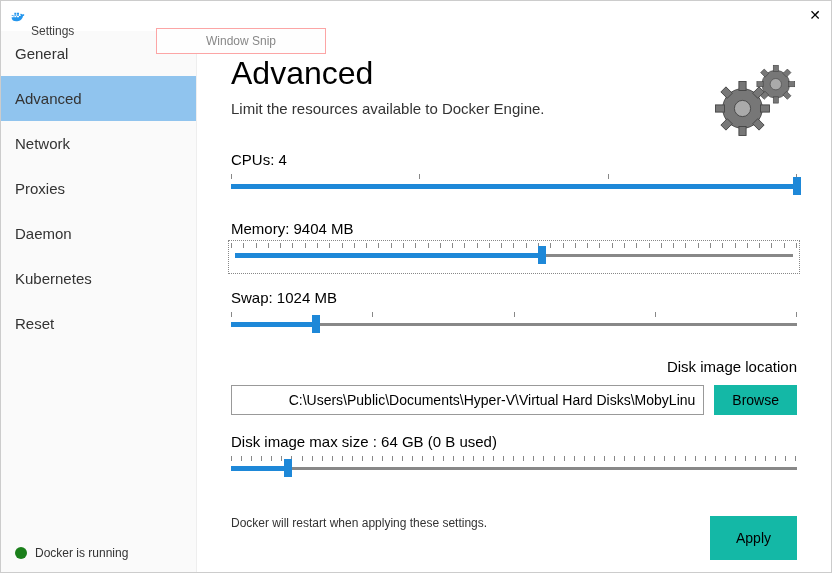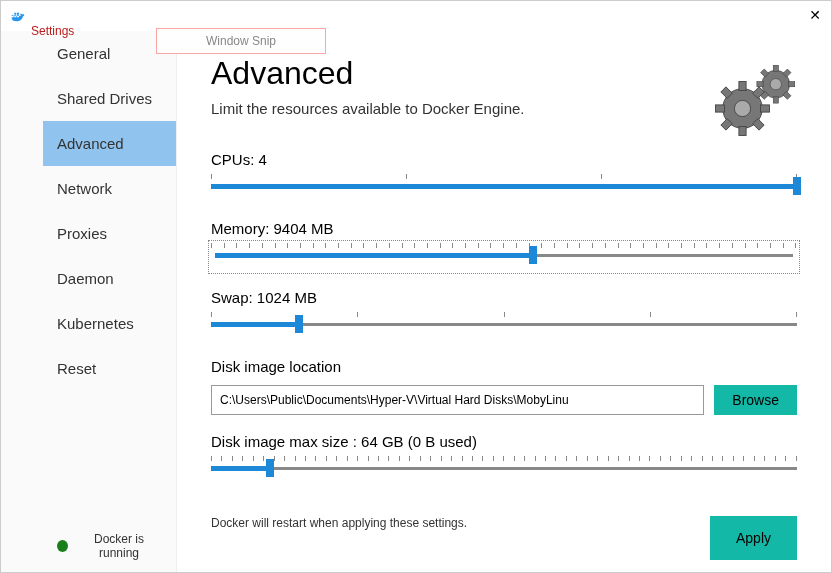--- a/index.html
+++ b/index.html
@@ -1,49 +1,49 @@
 <!DOCTYPE html>
 <html><head>
 <meta charset="utf-8">
 <style>
 * { margin:0; padding:0; box-sizing:border-box; }
 body { font-family:"Segoe UI",Arial,sans-serif; font-size:14px; background:#fff; width:832px; height:573px; overflow:hidden; border:1px solid #ccc; }
 .titlebar { height:30px; display:flex; align-items:center; padding:0 8px; position:relative; }
 .titlebar .icon { width:16px; height:16px; margin-right:6px; }
-.titlebar .title { font-size:12px; color:#b91c1c;margin-top:29px; }
+.titlebar .title { font-size:12px; color:#404040;margin-top:29px; }
 .titlebar .close { position:absolute; right:10px; top:6px; font-size:14px; cursor:pointer; color:#000; }
 .snip { position:absolute; left:156px; top:28px; width:170px; height:26px; border:1px solid #fca5a5; background:#fefefe; display:flex; align-items:center; justify-content:center; font-size:12px; color:#888; pointer-events:none; }
 .main { display:flex; height:calc(100% - 30px); }
-.sidebar { width:176px; background:#fafafa; border-right:1px solid #eee; display:flex; flex-direction:column;padding-left:42px; }
+.sidebar { width:196px; background:#fafafa; border-right:1px solid #eee; display:flex; flex-direction:column; }
 .sidebar .items { flex:1; }
 .sidebar .item { padding:14px 14px; font-size:15px; color:#333; cursor:pointer; }
 .sidebar .item.active { background:#90c4ee; }
 .sidebar .status { padding:12px 14px; display:flex; align-items:center; gap:8px; }
 .sidebar .dot { width:12px; height:12px; border-radius:50%; background:#1a7f1a; }
 .sidebar .status-text { font-size:12px; color:#333;text-align:center; }
 .content { flex:1; padding:24px 34px 12px 34px; position:relative; display:flex; flex-direction:column; }
 .content h1 { font-size:32px; font-weight:400; margin-bottom:8px; }
 .subtitle { font-size:15px; color:#333; margin-bottom:34px; }
 .gears { position:absolute; right:30px; top:28px; }
 .slider-group { margin-bottom:18px; }
 .slider-label { font-size:15px; margin-bottom:6px; }
 .slider-wrap { position:relative; height:28px; padding-top:8px; }
 .slider-wrap.focused { outline:1px dotted #888; outline-offset:2px; padding-left:4px; padding-right:4px; }
 .ticks { position:absolute; top:0; left:0; right:0; height:6px; display:flex; justify-content:space-between; }
 .ticks span { width:1px; height:5px; background:#888; }
 .track { position:relative; height:3px; background:#888; top:3px; }
 .track .fill { position:absolute; height:5px; background:#1e88d8; top:-1px; left:0; }
 .thumb { position:absolute; width:8px; height:18px; background:#1e88d8; top:-8px; transform:translateX(-50%); cursor:pointer; }
 .field-row { display:flex; gap:10px; margin-top:6px; margin-bottom:18px; }
-.field-row input { flex:1; height:30px; border:1px solid #999; padding:12px 8px; font-size:12px; font-family:inherit; }
+.field-row input { flex:1; height:30px; border:1px solid #999; padding:12px 8px; font-size:14px; font-family:inherit;text-align:right; }
 .btn { background:#14b8a6; border:none; padding:6px 18px; font-size:14px; cursor:pointer; font-family:inherit; }
 .footer { margin-top:auto; display:flex; align-items:flex-start; padding-top:12px; }
 .footer .note { font-size:12px; color:#333; }
 .footer .apply { margin-left:auto; padding:14px 26px; }
-.section-label { font-size:15px; margin-bottom:4px; }
+.section-label { font-size:15px; margin-bottom:4px;text-align:right; }
 </style>
 </head>
 <body>
 
 <div class="titlebar">
   <span class="icon">
     <svg viewBox="0 0 24 24" width="16" height="16">
         <path fill="#2496ed" d="M4 11h3v3H4zm4 0h3v3H8zm4 0h3v3h-3zM8 7h3v3H8zm4 0h3v3h-3zM4 15c0 3 3 5 7 5s9-2 10-8c1 0 2-1 2-2-1-1-3 0-3 0s-1-2-3-1c0 1 0 2 1 3H4z"></path>
       </svg>
   </span>
@@ -52,21 +52,20 @@
 </div>
 
 <div class="snip">
   <span>Window Snip</span>
 </div>
 
 <div class="main">
   <div class="sidebar">
     <div class="items">
       <div class="item"><span>General</span></div>
-      <div class="item"><span>Shared Drives</span></div>
       <div class="item active"><span>Advanced</span></div>
       <div class="item"><span>Network</span></div>
       <div class="item"><span>Proxies</span></div>
       <div class="item"><span>Daemon</span></div>
       <div class="item"><span>Kubernetes</span></div>
       <div class="item"><span>Reset</span></div>
     </div>
     <div class="status">
       <span class="dot"></span>
       <span class="status-text">Docker is running</span>

